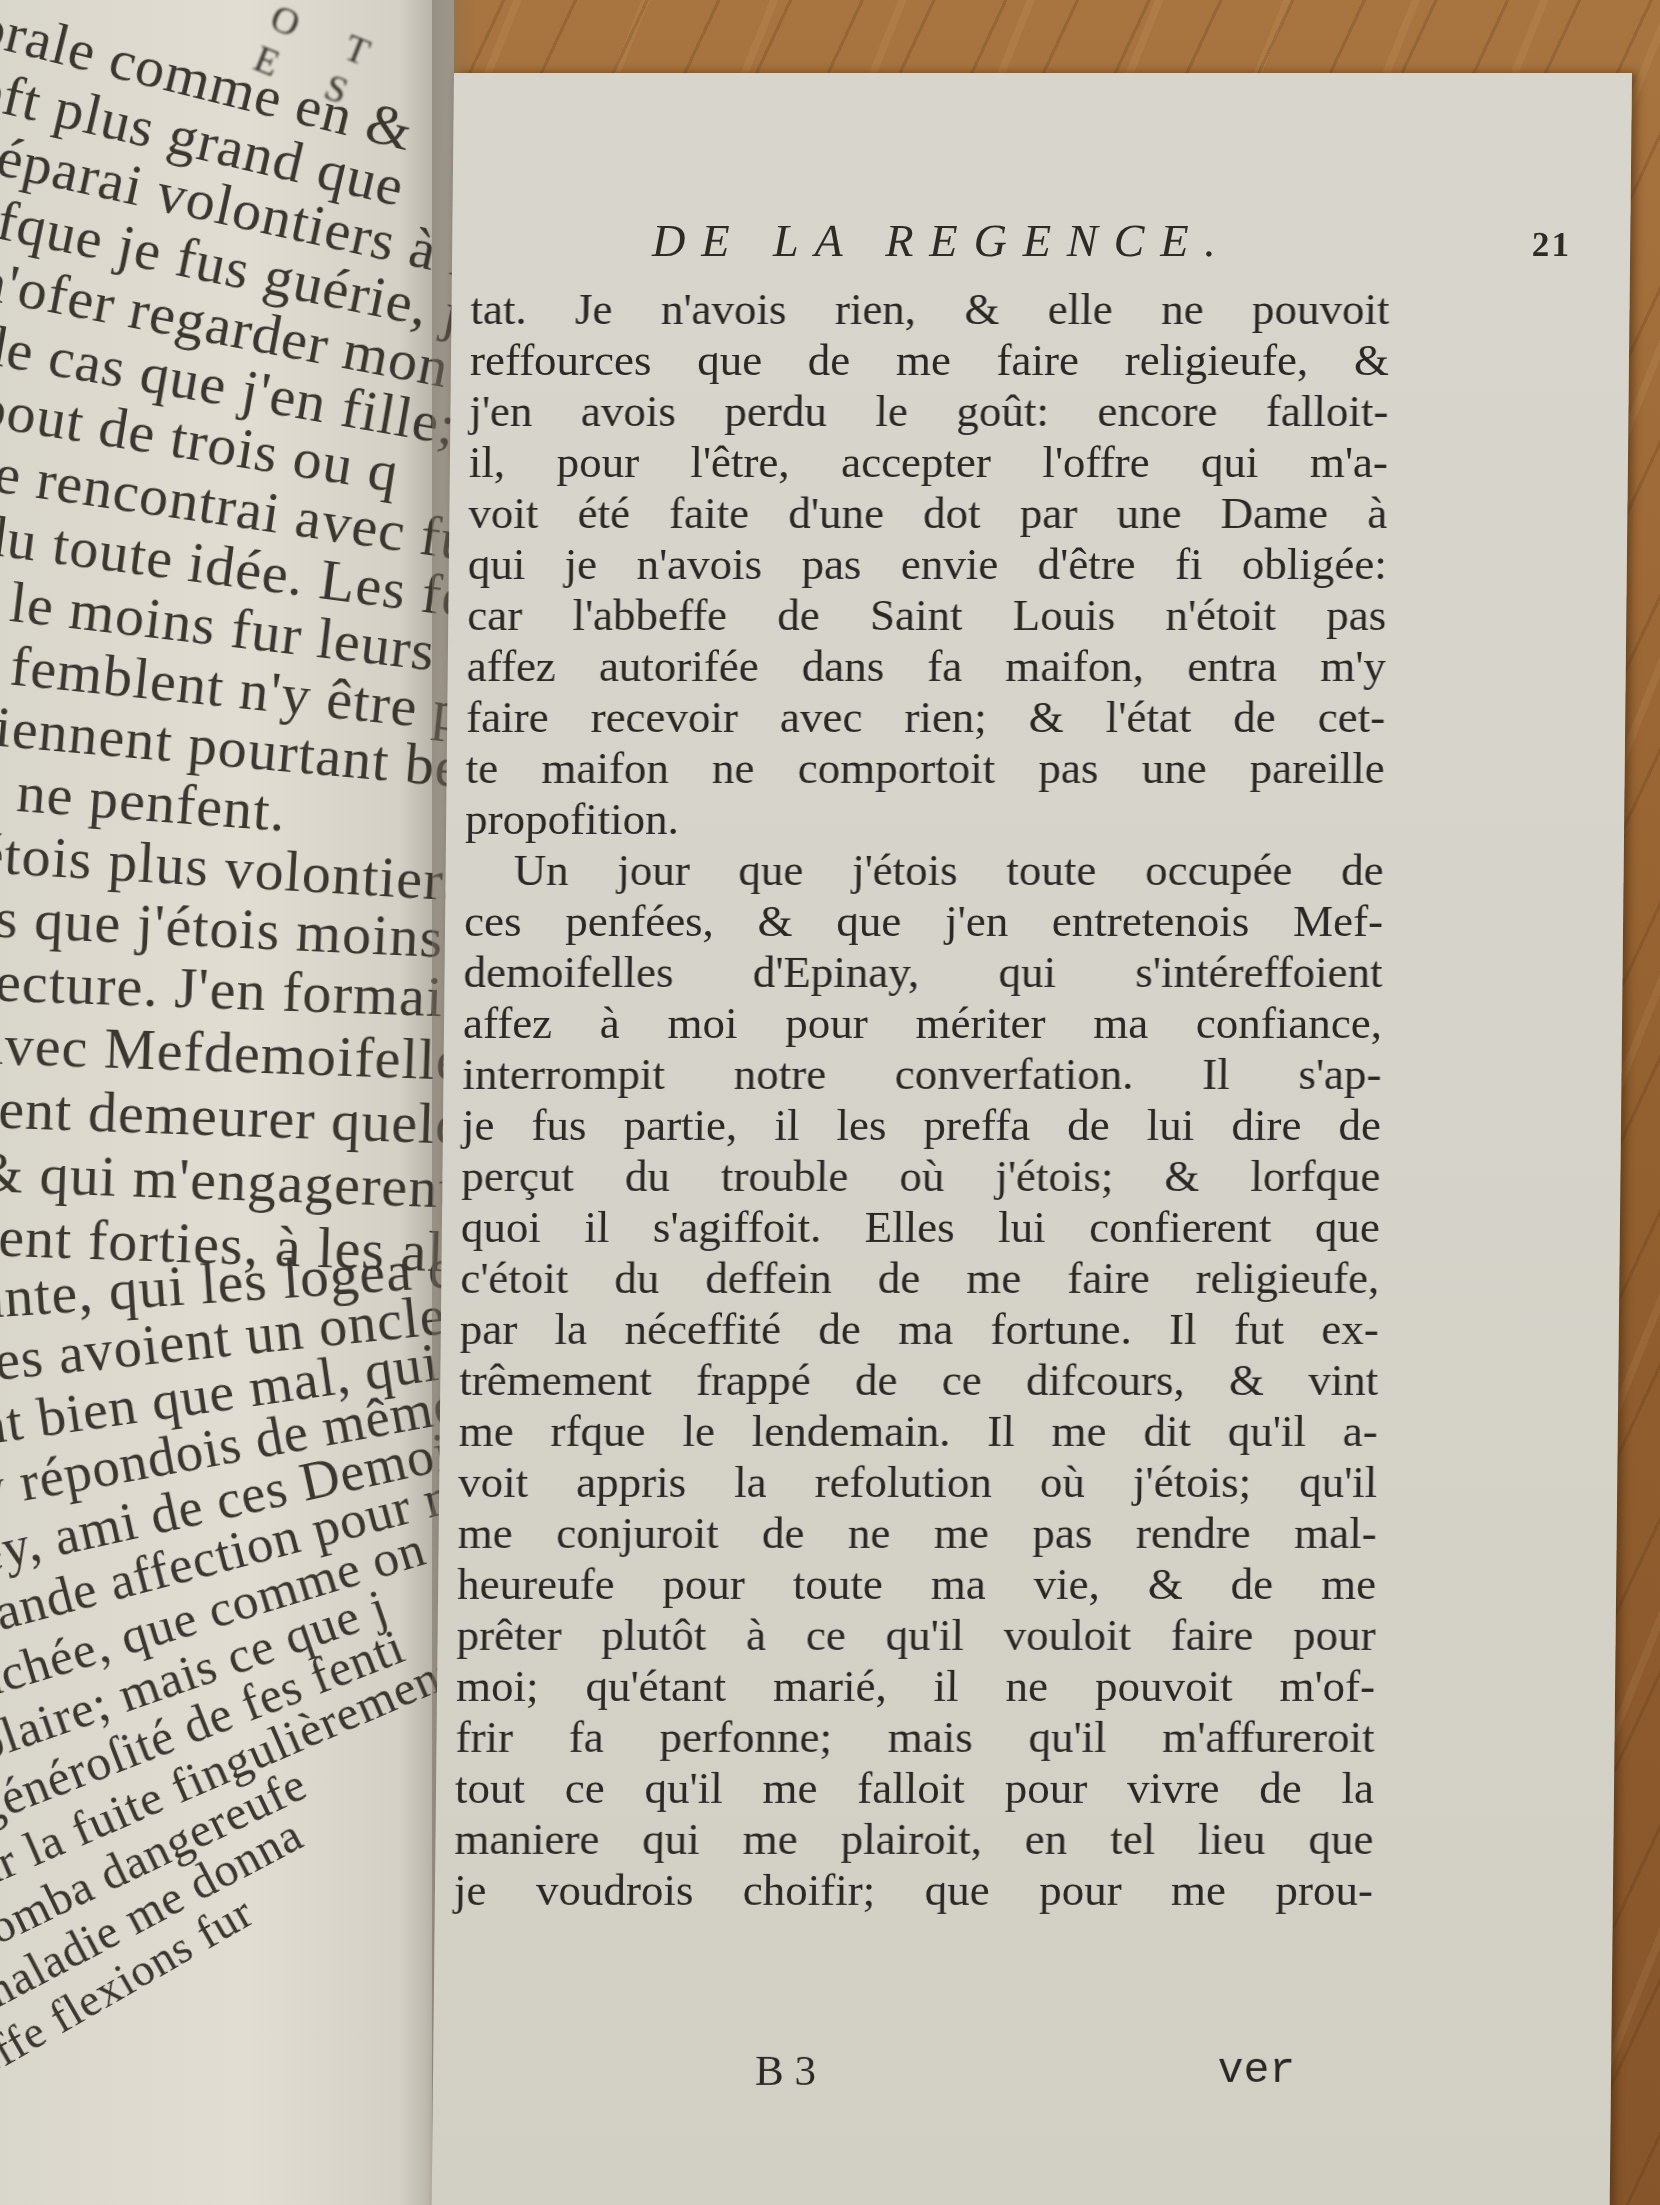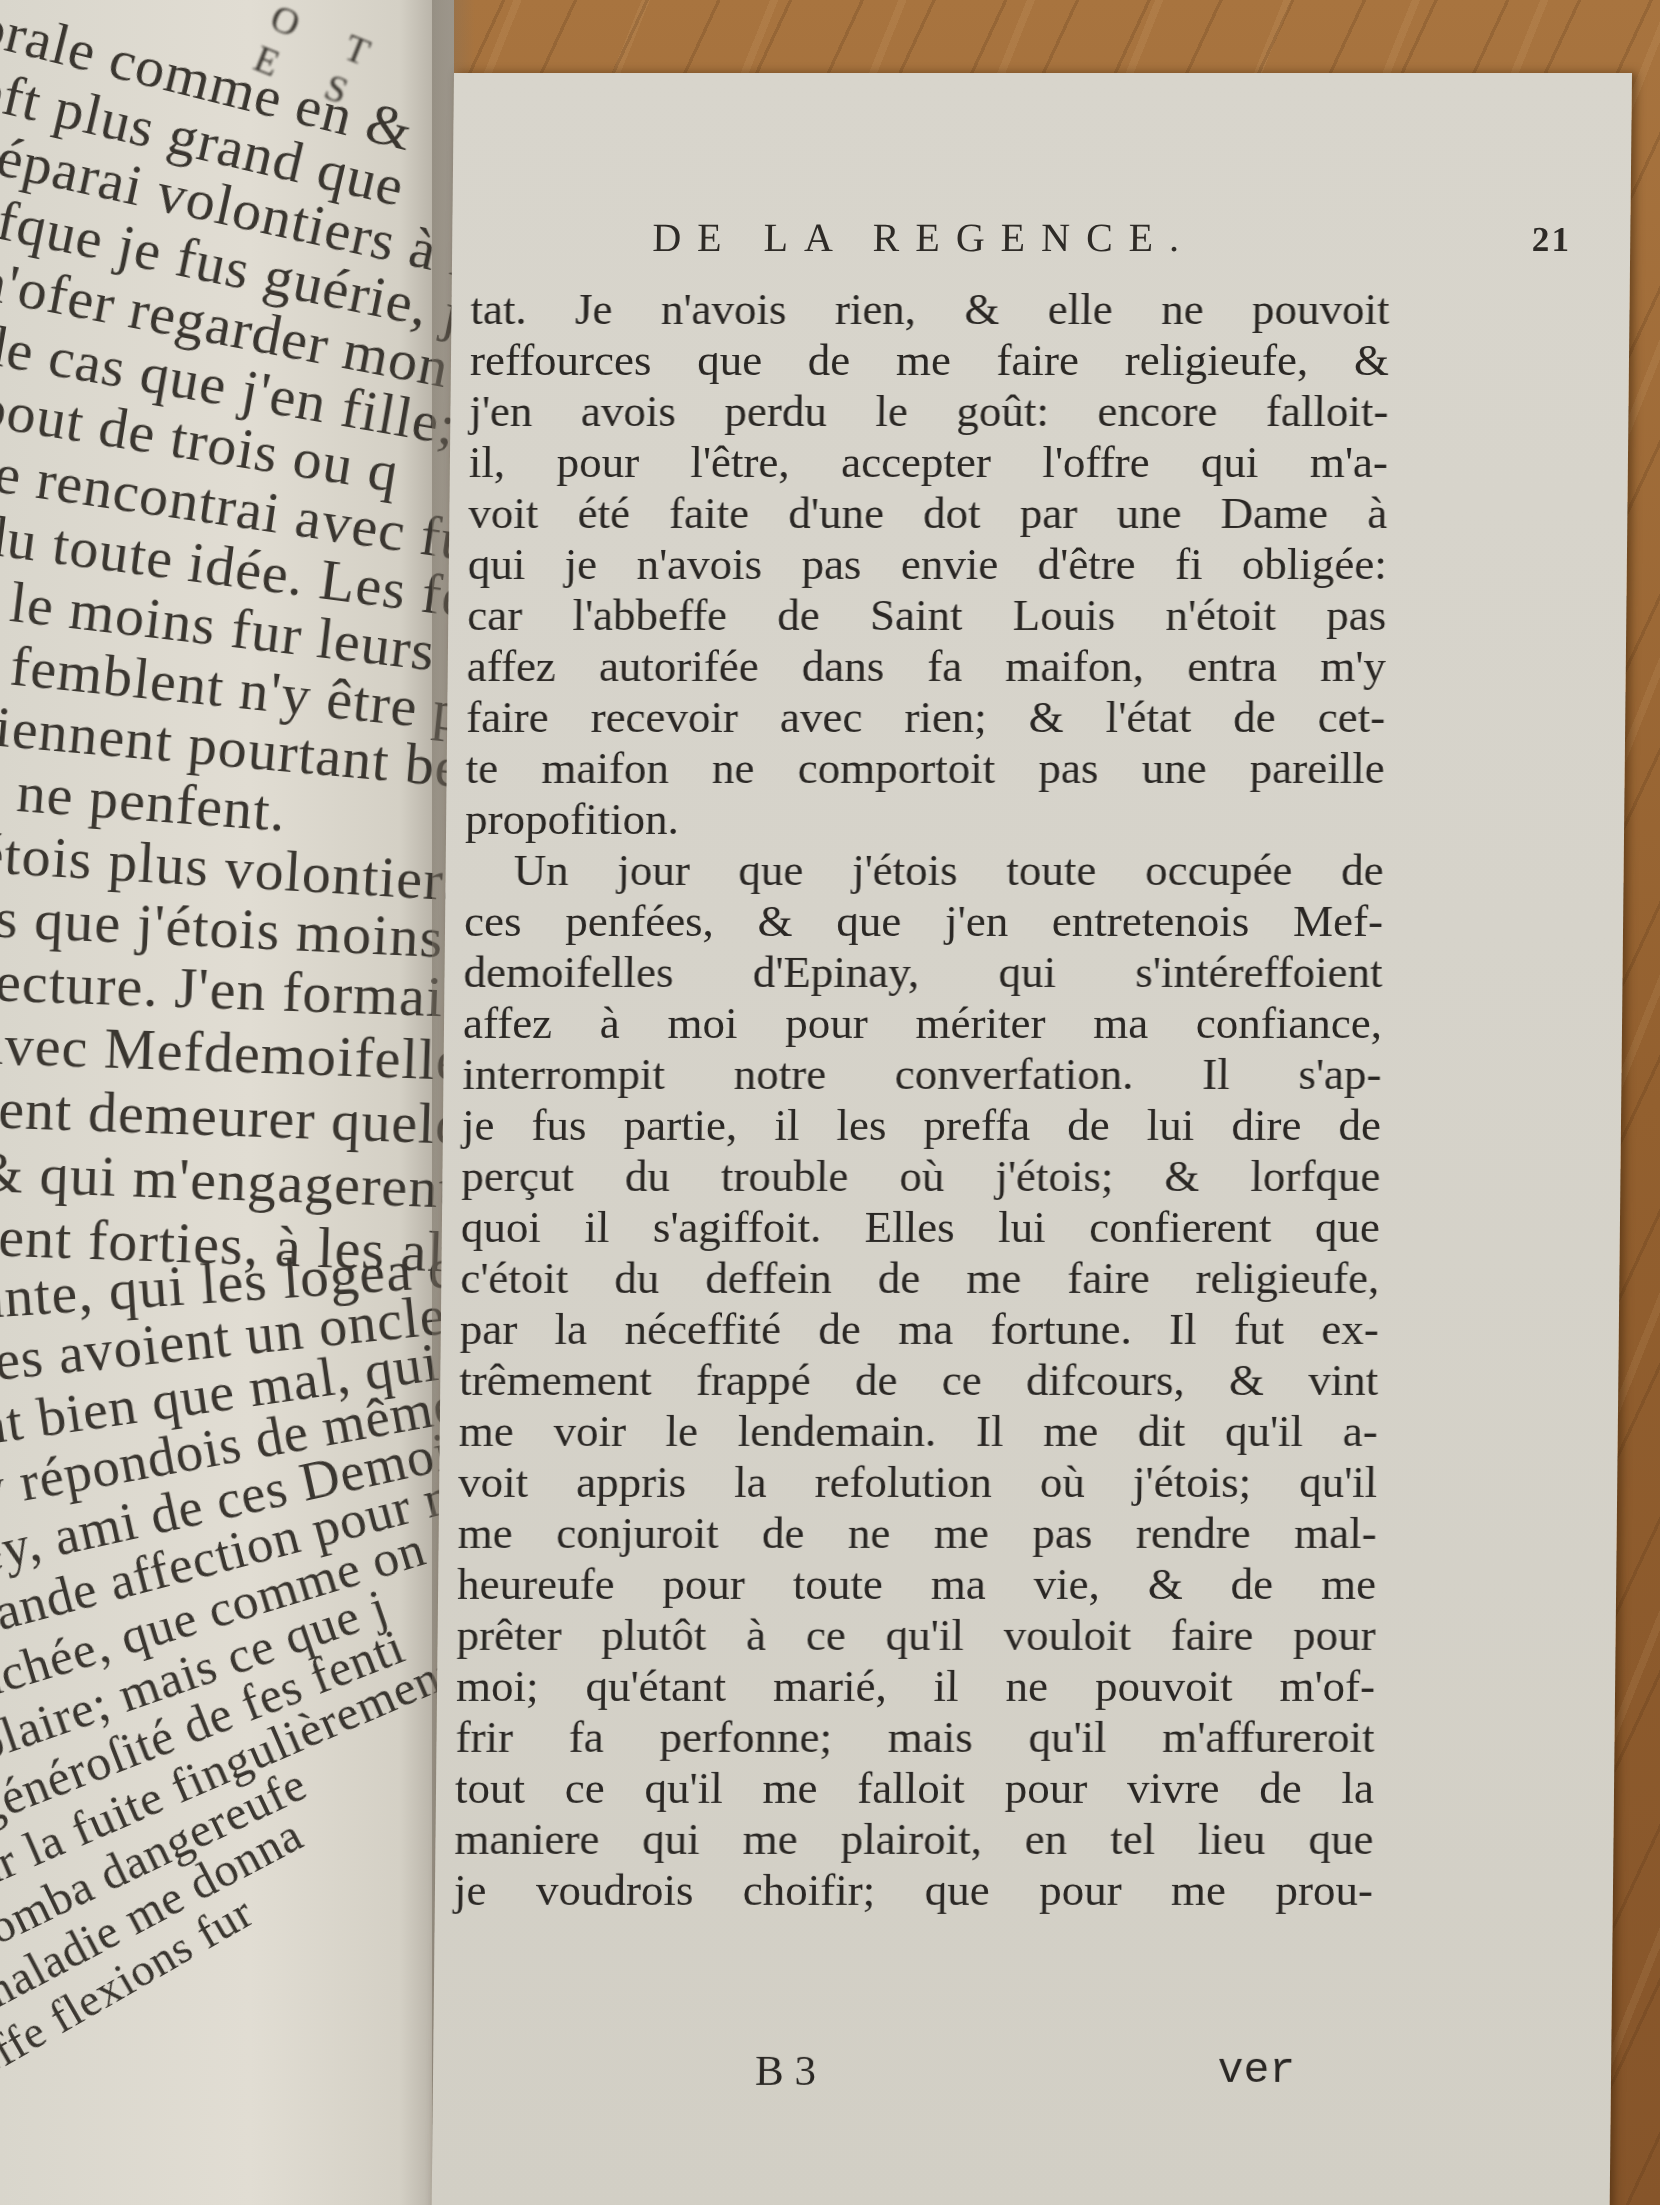--- a/index.html
+++ b/index.html
@@ -84,23 +84,24 @@
       position: absolute;
       left: 200px;
       top: 141px;
       width: 919px;
       display: flex;
       justify-content: space-between;
       align-items: baseline;
       color: #2e2b27;
     }
     .running-title {
-      font-size: 40px;
+      font-size: 46px;
       letter-spacing: 16px;
       font-variant: small-caps;
+      font-style: italic;
     }
     .page-number {
       font-size: 35px;
       font-weight: bold;
       letter-spacing: 2.2px;
     }
     .body-text {
       position: absolute;
       left: 19px;
       top: 211px;
@@ -210,21 +211,21 @@
     <span class="text-line">ces penfées, &amp; que j'en entretenois Mef-</span>
     <span class="text-line">demoifelles d'Epinay, qui s'intéreffoient</span>
     <span class="text-line">affez à moi pour mériter ma confiance,</span>
     <span class="text-line">interrompit notre converfation. Il s'ap-</span>
     <span class="text-line">je fus partie, il les preffa de lui dire de</span>
     <span class="text-line">perçut du trouble où j'étois; &amp; lorfque</span>
     <span class="text-line">quoi il s'agiffoit. Elles lui confierent que</span>
     <span class="text-line">c'étoit du deffein de me faire religieufe,</span>
     <span class="text-line">par la néceffité de ma fortune. Il fut ex-</span>
     <span class="text-line">trêmement frappé de ce difcours, &amp; vint</span>
-    <span class="text-line">me voir le lendemain. Il me dit qu'il a-</span>
+    <span class="text-line">me rfque le lendemain. Il me dit qu'il a-</span>
     <span class="text-line">voit appris la refolution où j'étois; qu'il</span>
     <span class="text-line">me conjuroit de ne me pas rendre mal-</span>
     <span class="text-line">heureufe pour toute ma vie, &amp; de me</span>
     <span class="text-line">prêter plutôt à ce qu'il vouloit faire pour</span>
     <span class="text-line">moi; qu'étant marié, il ne pouvoit m'of-</span>
     <span class="text-line">frir fa perfonne; mais qu'il m'affureroit</span>
     <span class="text-line">tout ce qu'il me falloit pour vivre de la</span>
     <span class="text-line">maniere qui me plairoit, en tel lieu que</span>
     <span class="text-line">je voudrois choifir; que pour me prou-</span>
   </div>

